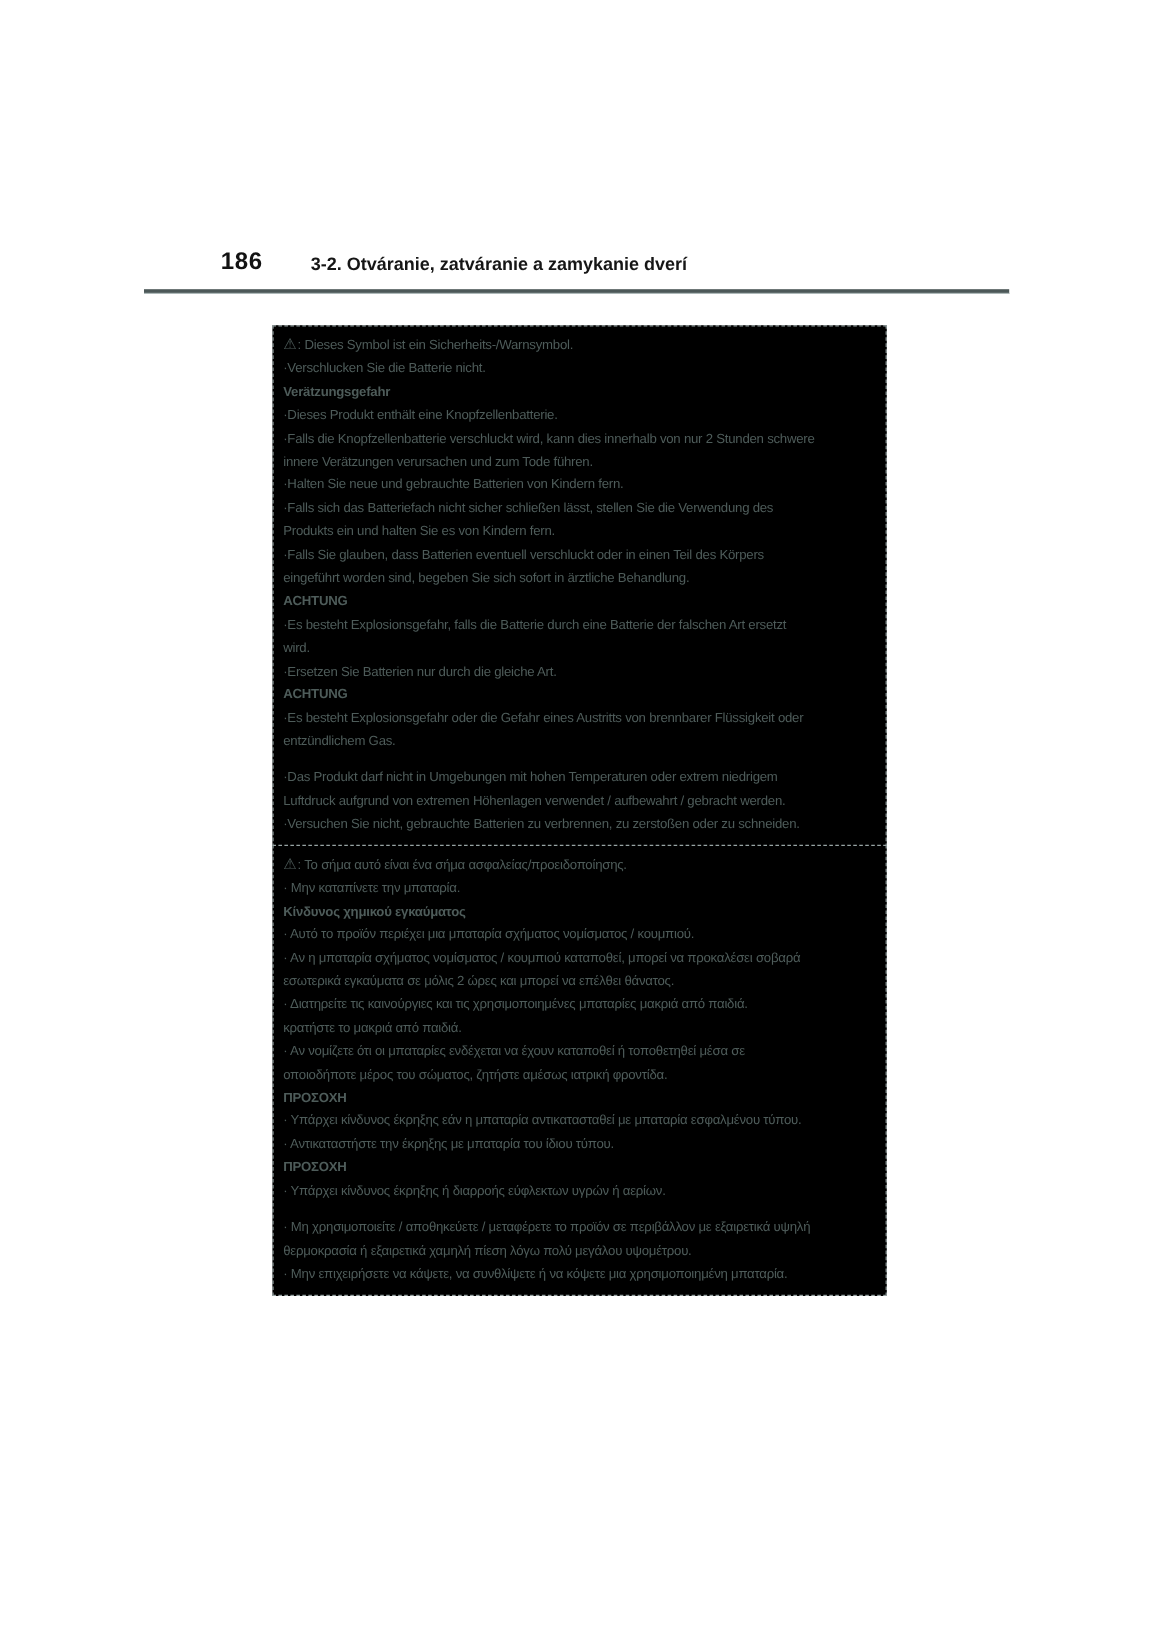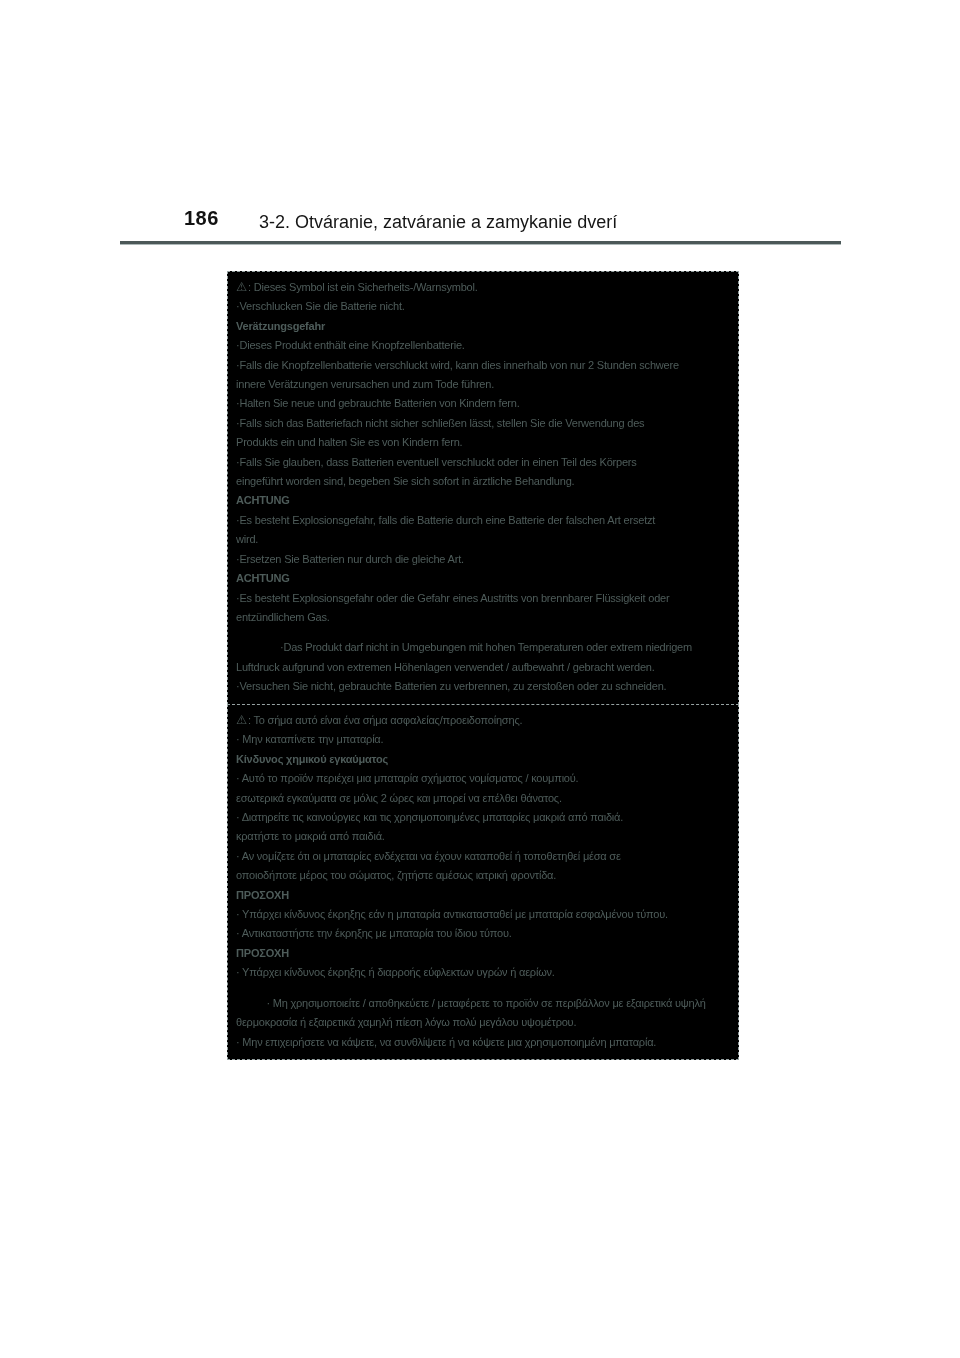--- a/index.html
+++ b/index.html
@@ -10,21 +10,21 @@
     background:#ffffff;
     font-family:"Liberation Sans", sans-serif;
     overflow:hidden;
   }
   .page-number{
     position:absolute;left:184px;top:207px;
     font-size:20px;font-weight:700;color:#121212;letter-spacing:0.5px;
   }
   .page-title{
     position:absolute;left:259px;top:212px;
-    font-size:18px;font-weight:400;color:#161616;
+    font-size:15px;font-weight:700;color:#161616;
   }
   .header-rule{
     position:absolute;left:120px;top:241px;width:721px;height:3px;
     background:#4c5858;border-bottom:1px solid #aeb9b9;
   }
   .warnbox{
     position:absolute;left:227px;width:512px;
     box-sizing:border-box;
     border:1px dashed #97a3a3;
     padding:6px 2px 7px 8px;
@@ -34,21 +34,21 @@
   .box-de{top:271px;}
   .box-el{top:704px;}
   .ln{
     margin:0;
     font-size:11px;line-height:19.4px;
     letter-spacing:-0.2px;
     color:#4e5c5a;
     white-space:nowrap;
   }
   .bold{font-weight:700;}
-  .gap{margin-top:11px;text-align:center;}
+  .gap{margin-top:11px;}
   .tri{
     font-size:12.5px;
     margin-right:1px;
   }
   .footer-code{
     position:absolute;left:124px;top:1198px;
     font-size:13.5px;color:#1d1d1d;letter-spacing:0.2px;
   }
   .watermark{
     position:absolute;left:680px;top:1322px;
@@ -86,20 +86,21 @@
     <p class="ln gap">·Das Produkt darf nicht in Umgebungen mit hohen Temperaturen oder extrem niedrigem</p>
     <p class="ln">Luftdruck aufgrund von extremen Höhenlagen verwendet / aufbewahrt / gebracht werden.</p>
     <p class="ln">·Versuchen Sie nicht, gebrauchte Batterien zu verbrennen, zu zerstoßen oder zu schneiden.</p>
   </div>
 
   <div class="warnbox box-el">
     <p class="ln"><span class="tri">⚠</span><span>: Το σήμα αυτό είναι ένα σήμα ασφαλείας/προειδοποίησης.</span></p>
     <p class="ln">· Μην καταπίνετε την μπαταρία.</p>
     <p class="ln bold">Κίνδυνος χημικού εγκαύματος</p>
     <p class="ln">· Αυτό το προϊόν περιέχει μια μπαταρία σχήματος νομίσματος / κουμπιού.</p>
+    <p class="ln">· Αν η μπαταρία σχήματος νομίσματος / κουμπιού καταποθεί, μπορεί να προκαλέσει σοβαρά</p>
     <p class="ln">εσωτερικά εγκαύματα σε μόλις 2 ώρες και μπορεί να επέλθει θάνατος.</p>
     <p class="ln">· Διατηρείτε τις καινούργιες και τις χρησιμοποιημένες μπαταρίες μακριά από παιδιά.</p>
     <p class="ln">κρατήστε το μακριά από παιδιά.</p>
     <p class="ln">· Αν νομίζετε ότι οι μπαταρίες ενδέχεται να έχουν καταποθεί ή τοποθετηθεί μέσα σε</p>
     <p class="ln">οποιοδήποτε μέρος του σώματος, ζητήστε αμέσως ιατρική φροντίδα.</p>
     <p class="ln bold">ΠΡΟΣΟΧΗ</p>
     <p class="ln">· Υπάρχει κίνδυνος έκρηξης εάν η μπαταρία αντικατασταθεί με μπαταρία εσφαλμένου τύπου.</p>
     <p class="ln">· Αντικαταστήστε την έκρηξης με μπαταρία του ίδιου τύπου.</p>
     <p class="ln bold">ΠΡΟΣΟΧΗ</p>
     <p class="ln">· Υπάρχει κίνδυνος έκρηξης ή διαρροής εύφλεκτων υγρών ή αερίων.</p>

